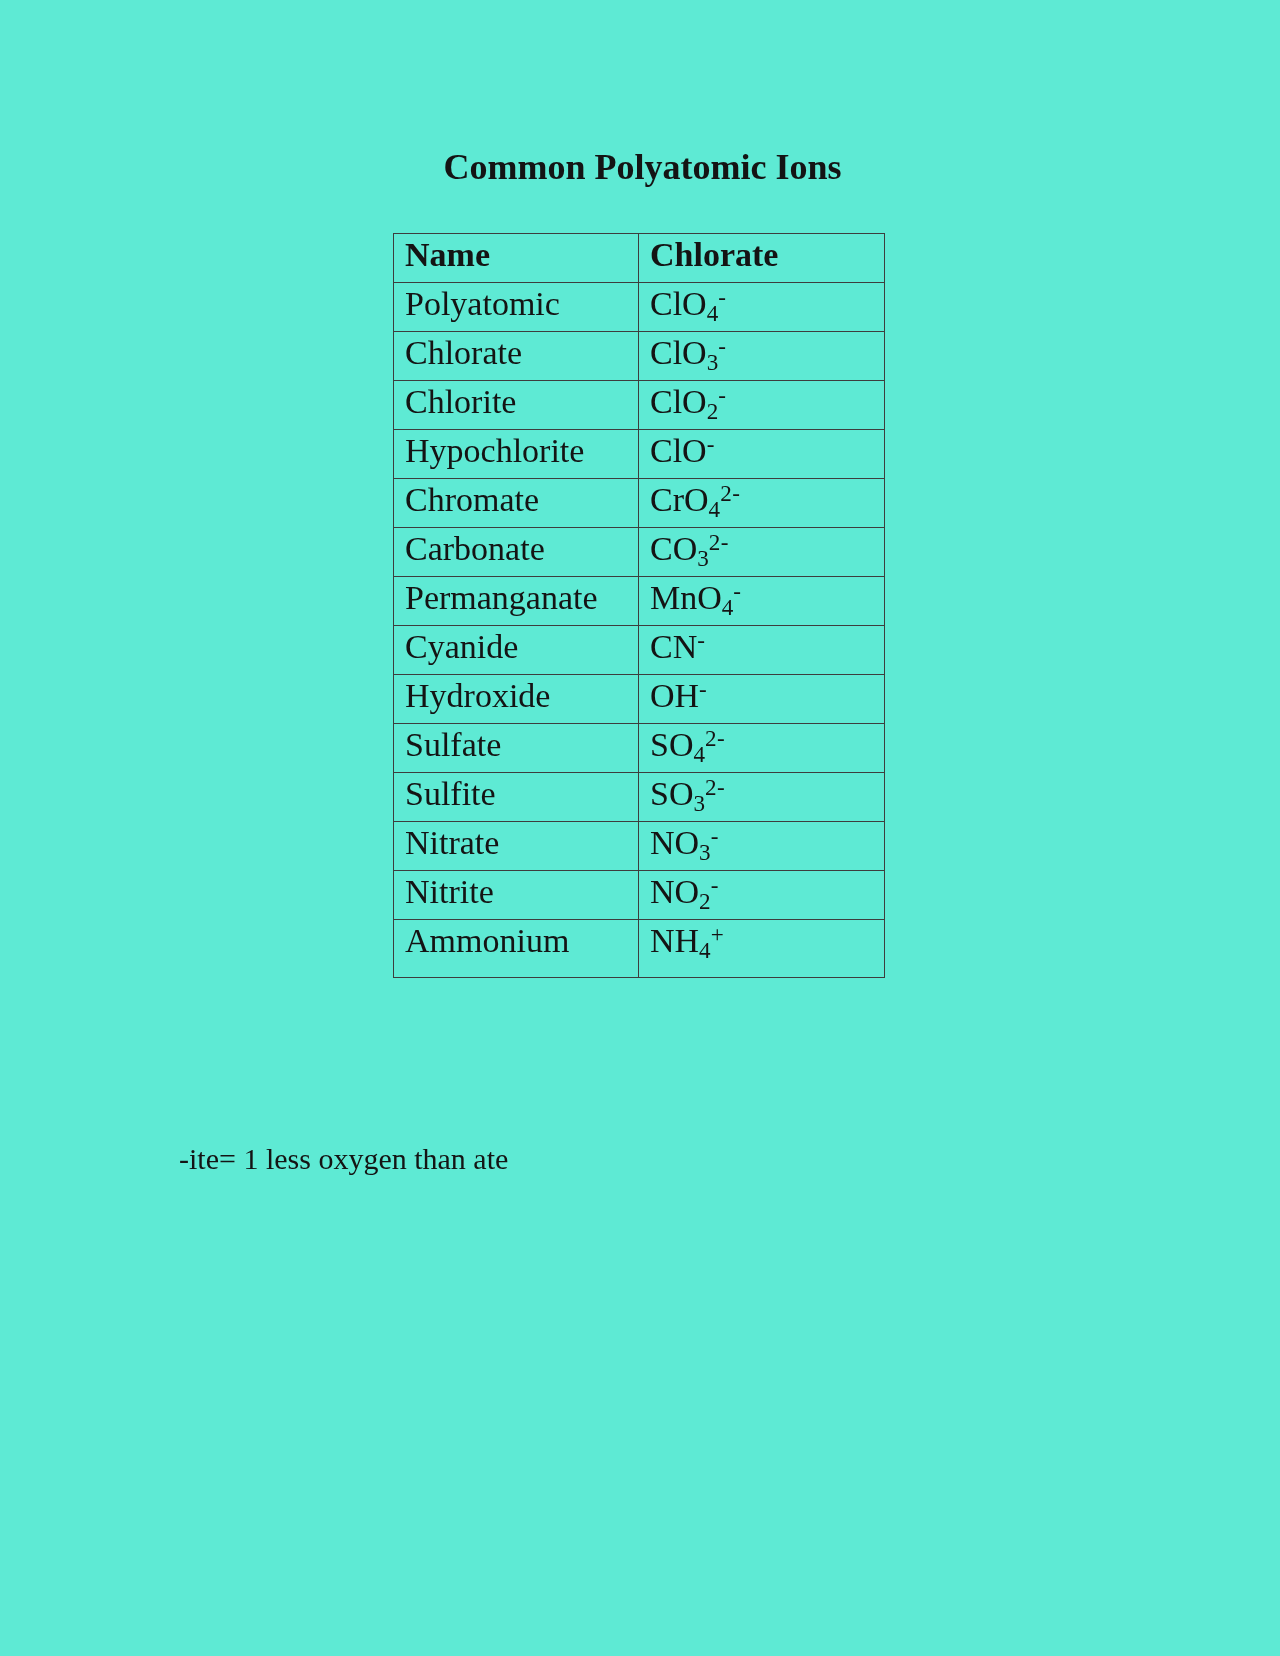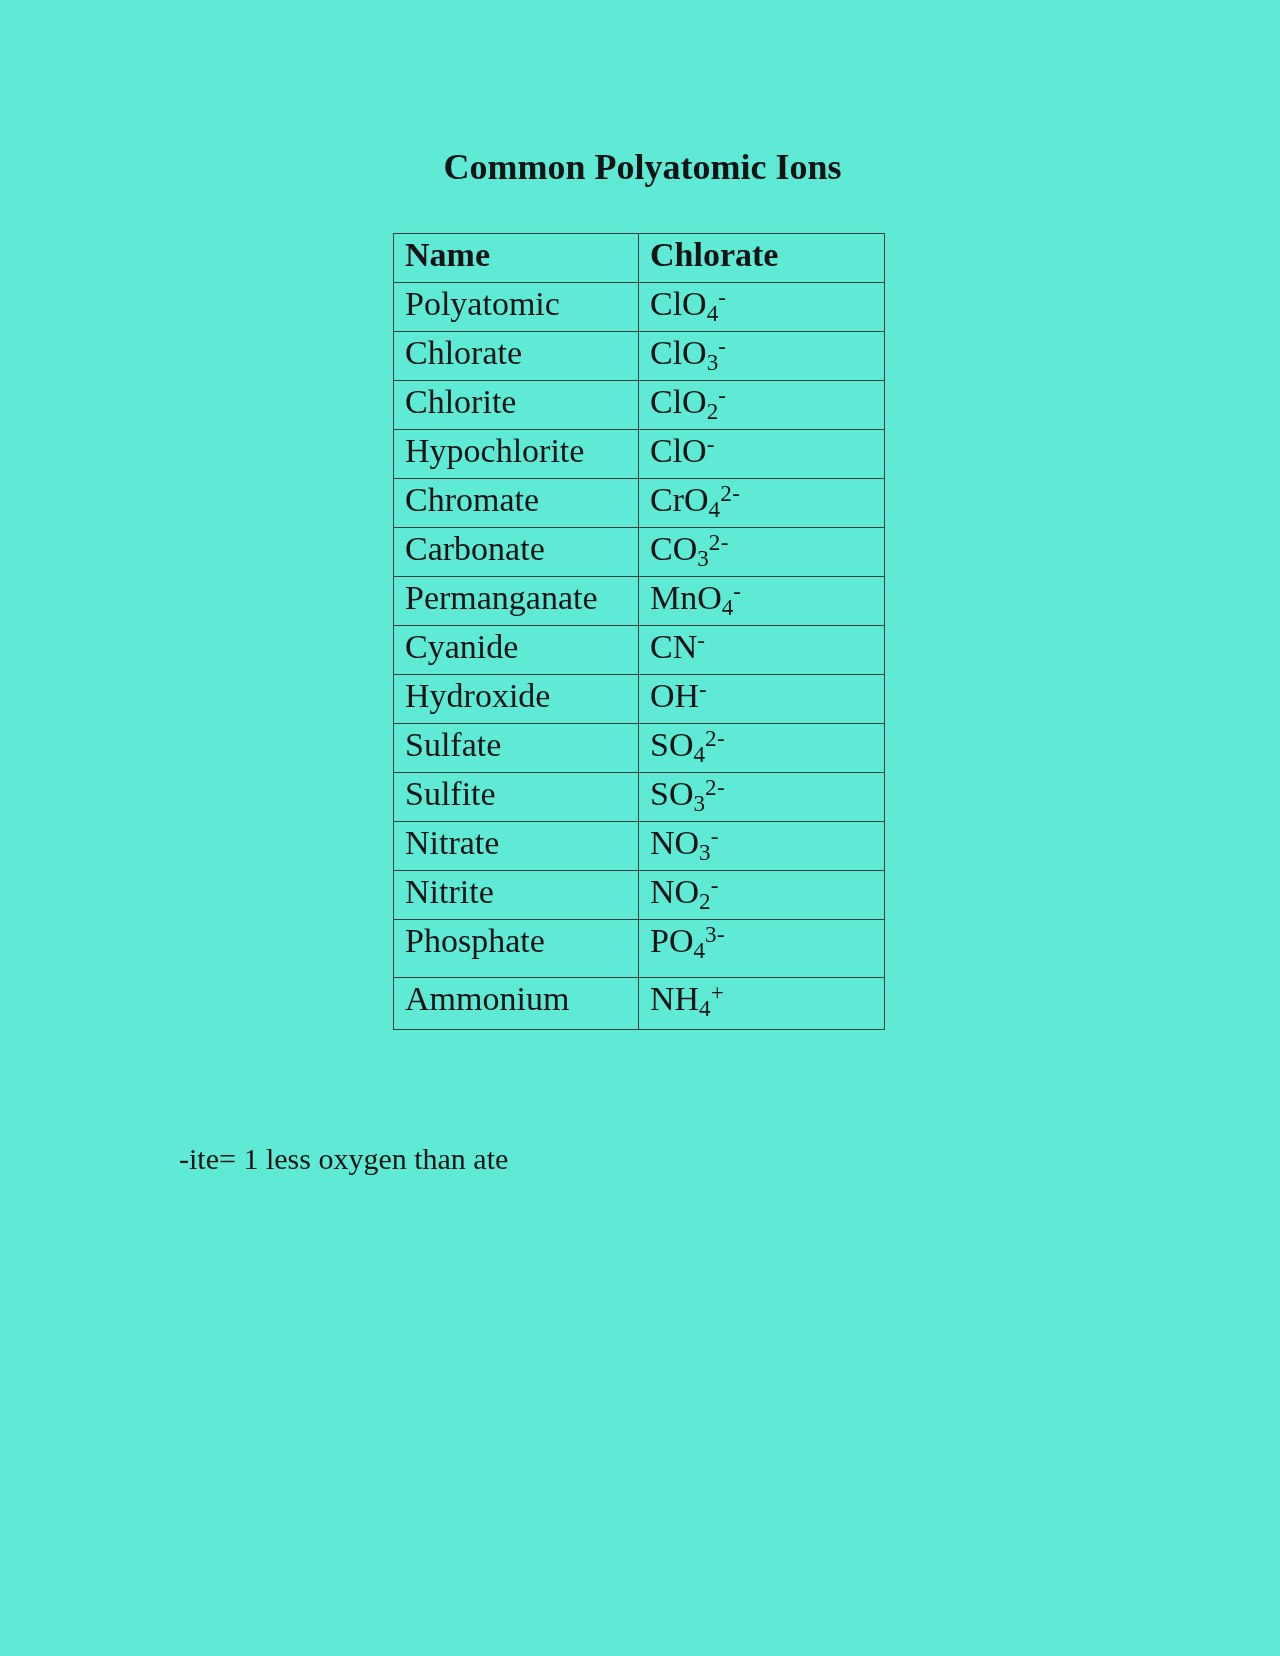--- a/index.html
+++ b/index.html
@@ -139,24 +139,20 @@
         </tr>
         <tr>
           <td>Nitrate</td>
           <td><span>NO</span><sub>3</sub><sup>-</sup></td>
         </tr>
         <tr>
           <td>Nitrite</td>
           <td><span>NO</span><sub>2</sub><sup>-</sup></td>
         </tr>
         <tr>
-          <td>Phosphate</td>
-          <td><span>PO</span><sub>4</sub><sup>3-</sup></td>
-        </tr>
-        <tr>
           <td>Ammonium</td>
           <td><span>NH</span><sub>4</sub><sup>+</sup></td>
         </tr>
       </tbody>
   </table>
 
   <p class="footnote">-ite= 1 less oxygen than ate</p>
 
 </main>
 

